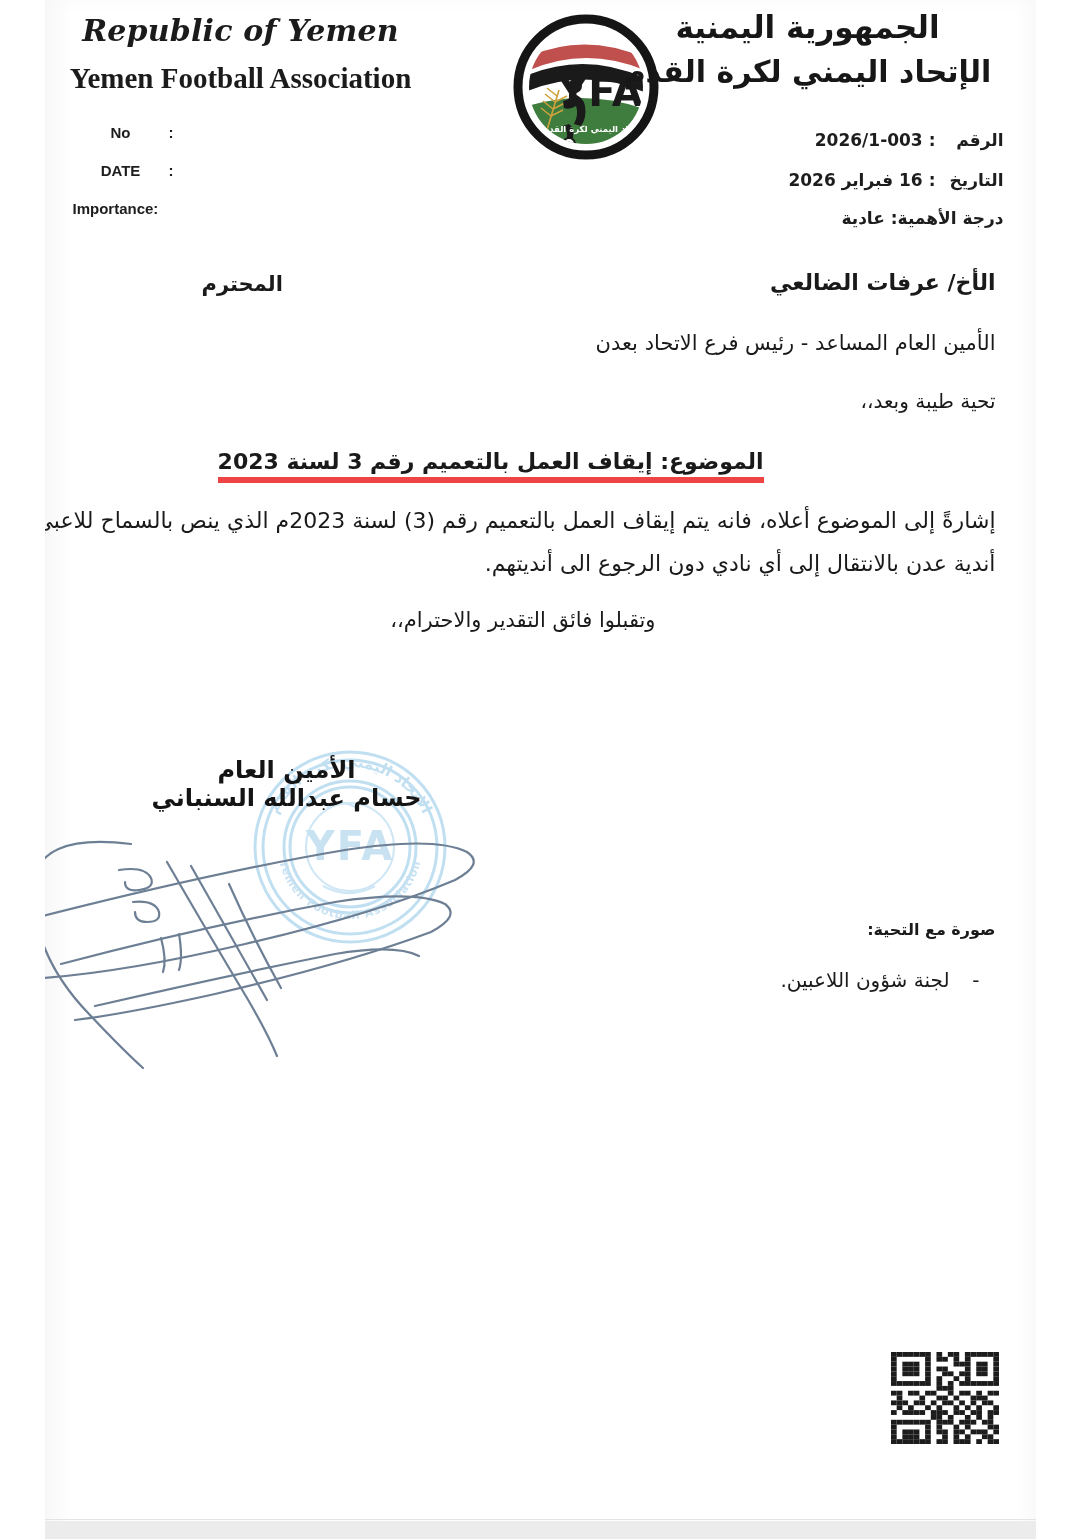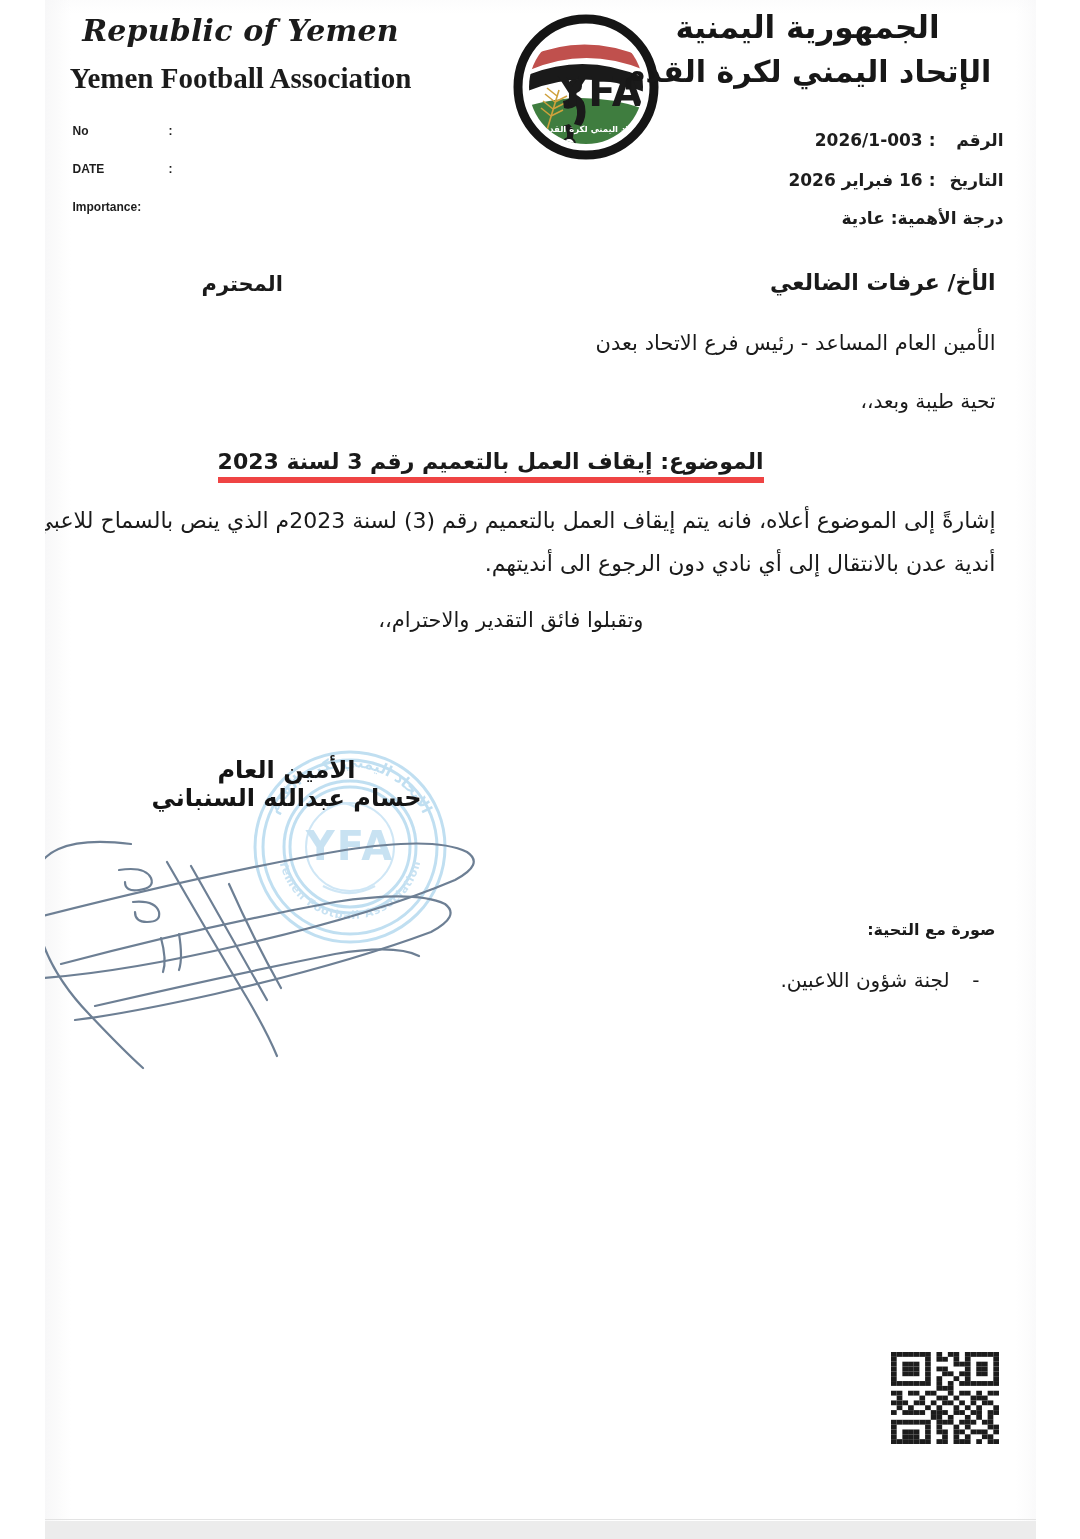--- a/index.html
+++ b/index.html
@@ -73,23 +73,24 @@
     text-align: center;
     padding-right: 28px;
     margin-top: 16px;
     line-height: 1.1;
   }
   .meta-en-row {
     position: absolute;
     left: 28px;
     font-family: "Liberation Sans", "DejaVu Sans", sans-serif;
     font-weight: bold;
-    font-size: 12px;
+    font-size: 15px;
     color: #1d1d1d;
     white-space: nowrap;
+    text-align: center;
   }
   .meta-en-row .lbl { display: inline-block; width: 96px; }
   .meta-en-row .colon { display: inline-block; }
 
   #header-right {
     position: absolute;
     right: 28px;
     top: 10px;
     width: 400px;
     direction: rtl;
@@ -182,21 +183,21 @@
     right: 40px;
     top: 500px;
     width: 960px;
     font-size: 22px;
     line-height: 1.95;
     text-align: justify;
     text-align-last: right;
     letter-spacing: -0.2px;
   }
   #closing {
-    right: 392px;
+    right: 380px;
     top: 608px;
     font-size: 21px;
   }
 
   
   #signature-block {
     position: absolute;
     left: 92px;
     top: 732px;
     width: 300px;

